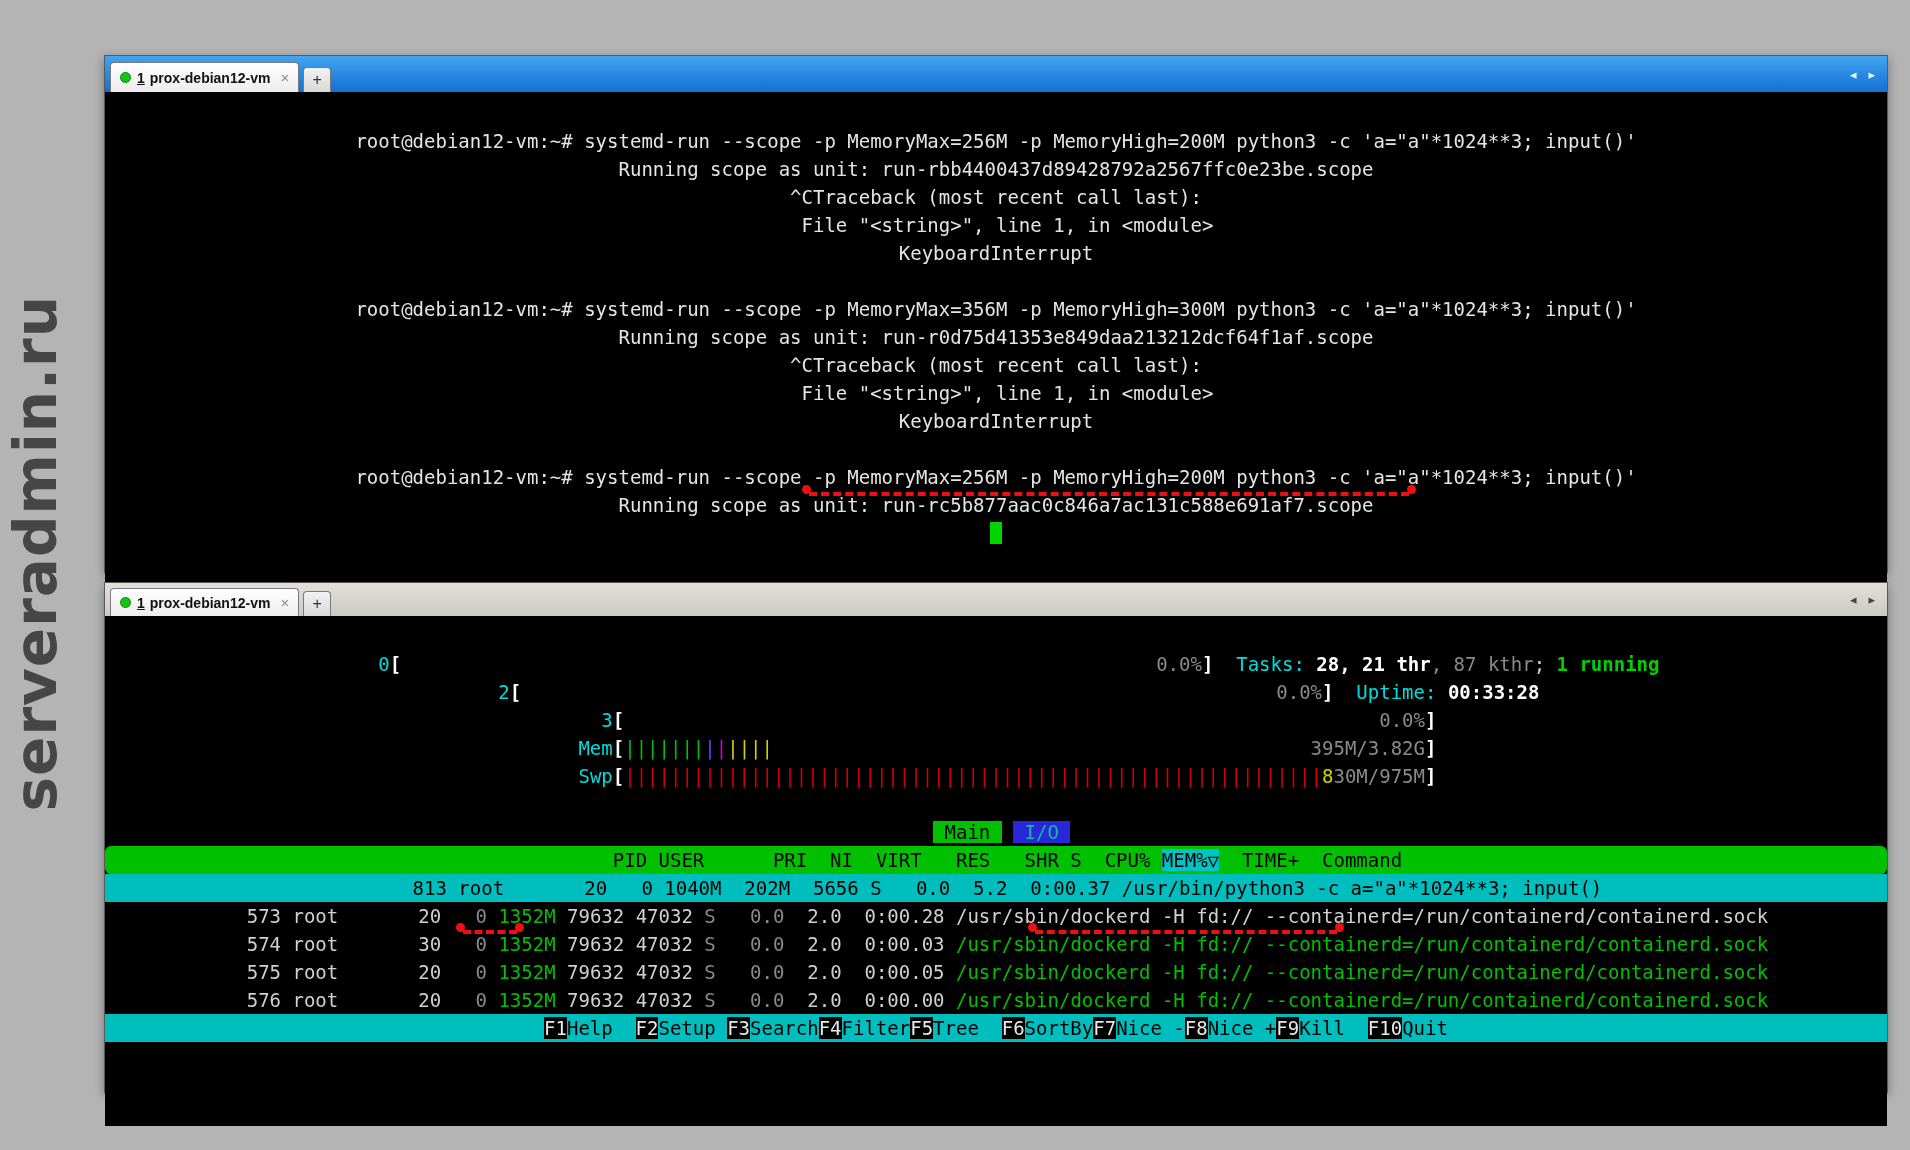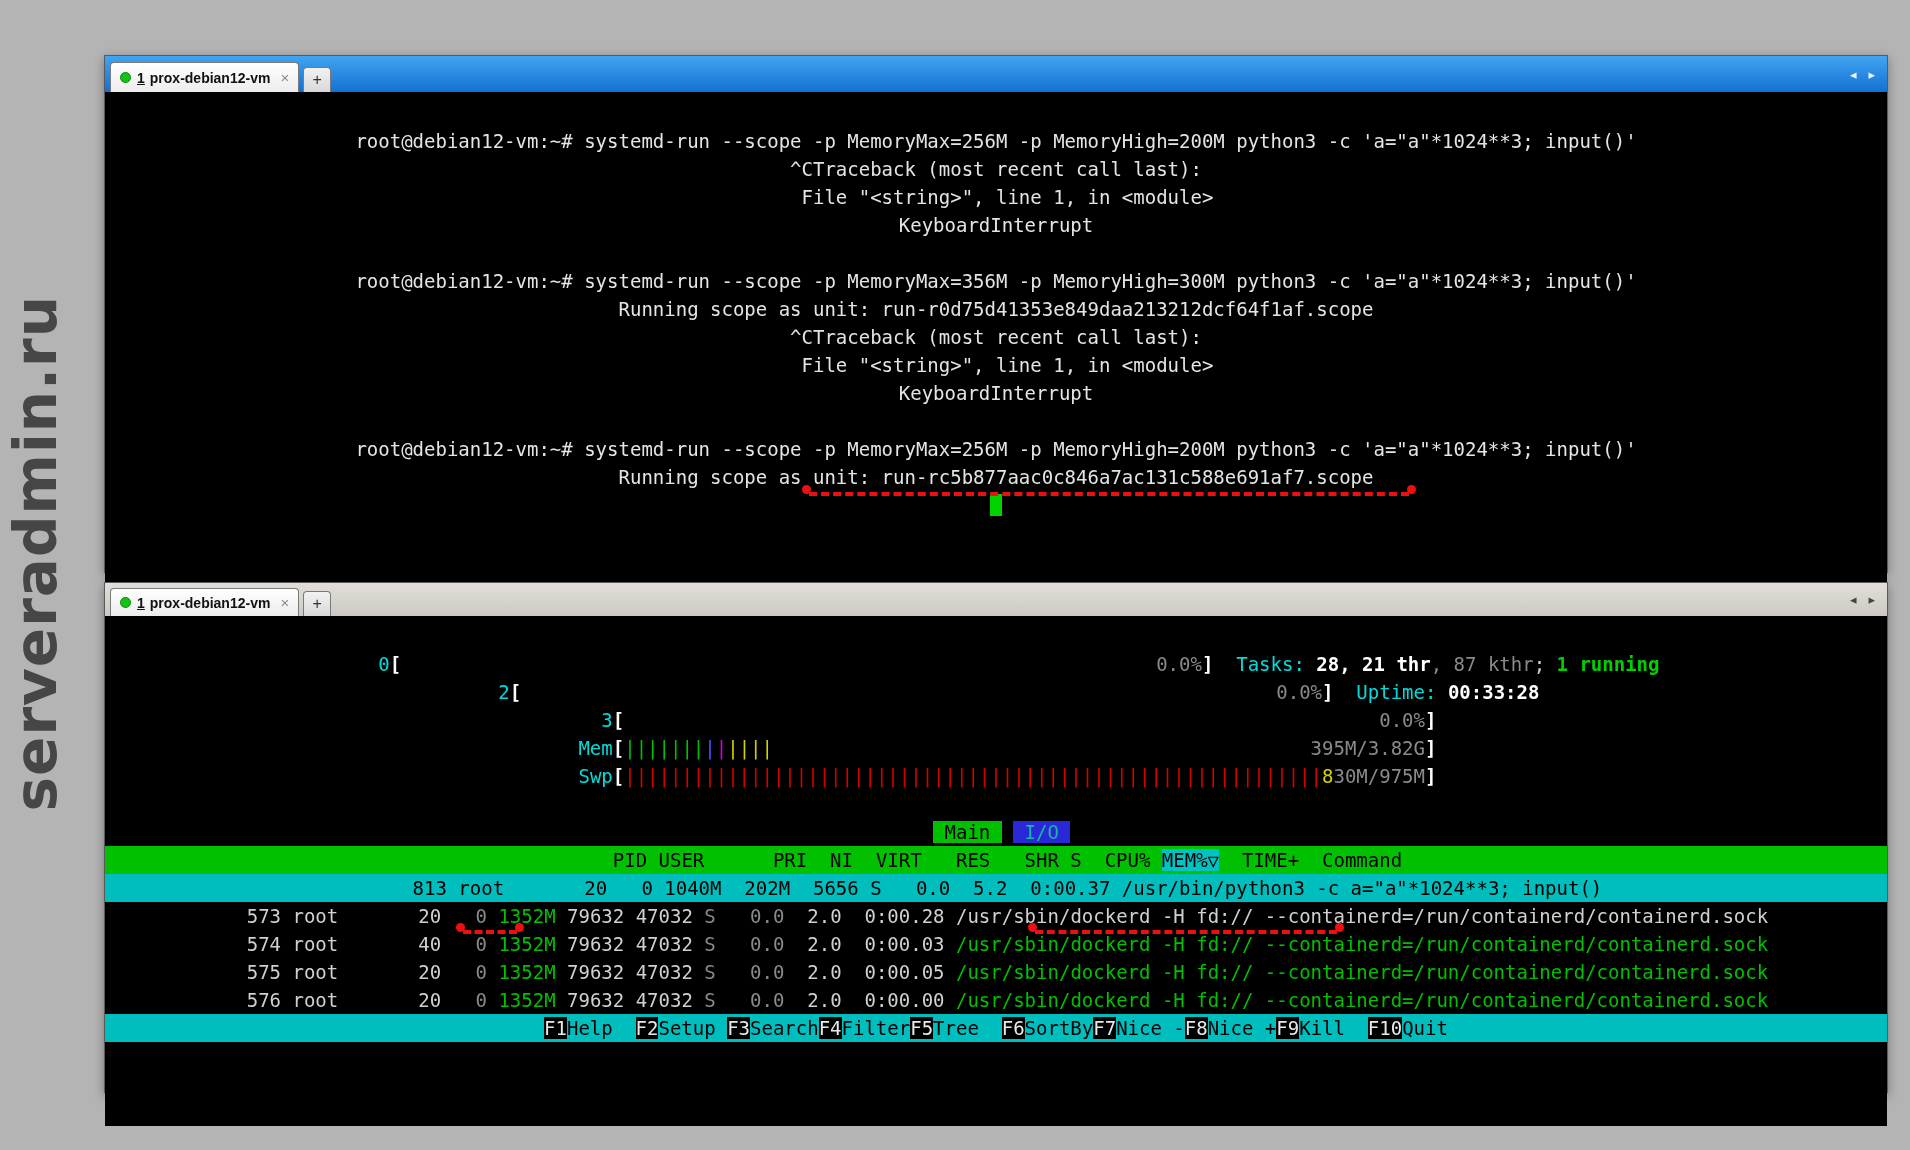--- a/index.html
+++ b/index.html
@@ -71,21 +71,21 @@
   .grb{color:#00d000;font-weight:bold;}
   .yel{color:#d2d200;}
   .red{color:#d40000;}
   .mag{color:#d400d4;}
   .blu{color:#5050ff;}
   .tabmain{background:#00c000;color:#000;}
   .tabio{background:#2828d8;color:#14b8a6;}
   .hdrsort{background:#00c4c4;color:#000;}
   .fk{background:#000;color:#e8e8e8;}
   .cursor{background:#00d400;color:#00d400;}
-  .tl.hdr{background:#00c000;color:#000;margin:0 -8px;padding:0 8px;}
+  .tl.hdr{background:#00c000;color:#000;margin:0 -8px;padding:0 8px;border-radius:6px;}
   .tl.sel{background:#00bebe;color:#000;margin:0 -8px;padding:0 8px;}
   .tl.fnbar{background:#00bebe;color:#000;margin:0 -8px;padding:0 20px;}
 
   
   .anno{position:absolute;height:8px;border-bottom:4px dashed #ee1010;z-index:3;}
   .anno::before,.anno::after{
     content:"";position:absolute;width:9px;height:9px;border-radius:50%;
     background:#ee1010;top:1px;
   }
   .anno::before{left:-7px;}
@@ -111,20 +111,21 @@
     </div>
     <div class="newtab">+</div>
     <div class="navs">
       <span>◂</span>
       <span>▸</span>
     </div>
   </div>
   <div class="term term-top" id="term-top">
     <div class="anno anno-top"></div>
   <div class="tl"><span>root@debian12-vm:~# systemd-run --scope -p MemoryMax=256M -p MemoryHigh=200M python3 -c 'a="a"*1024**3; input()'</span></div>
+      <div class="tl"><span>Running scope as unit: run-rbb4400437d89428792a2567ffc0e23be.scope</span></div>
       <div class="tl"><span>^CTraceback (most recent call last):</span></div>
       <div class="tl"><span>  File "&lt;string&gt;", line 1, in &lt;module&gt;</span></div>
       <div class="tl"><span>KeyboardInterrupt</span></div>
       <div class="tl"><span> </span></div>
       <div class="tl"><span>root@debian12-vm:~# systemd-run --scope -p MemoryMax=356M -p MemoryHigh=300M python3 -c 'a="a"*1024**3; input()'</span></div>
       <div class="tl"><span>Running scope as unit: run-r0d75d41353e849daa213212dcf64f1af.scope</span></div>
       <div class="tl"><span>^CTraceback (most recent call last):</span></div>
       <div class="tl"><span>  File "&lt;string&gt;", line 1, in &lt;module&gt;</span></div>
       <div class="tl"><span>KeyboardInterrupt</span></div>
       <div class="tl"><span> </span></div>
@@ -156,18 +157,18 @@
   <div class="tl"><span class="cy">    0</span><span class="wb">[</span><span>                                                                  </span><span class="g">0.0%</span><span class="wb">]</span><span>  </span><span class="cy">Tasks: </span><span class="wb">28, 21 thr</span><span class="g">, 87 kthr</span><span>; </span><span class="grb">1 running</span></div>
       <div class="tl"><span class="cy">    2</span><span class="wb">[</span><span>                                                                  </span><span class="g">0.0%</span><span class="wb">]</span><span>  </span><span class="cy">Uptime: </span><span class="wb">00:33:28</span></div>
       <div class="tl"><span class="cy">    3</span><span class="wb">[</span><span>                                                                  </span><span class="g">0.0%</span><span class="wb">]</span></div>
       <div class="tl"><span class="cy">  Mem</span><span class="wb">[</span><span class="grn">|||||||</span><span class="blu">|</span><span class="mag">|</span><span class="yel">||||</span><span>                                               </span><span class="g">395M/3.82G</span><span class="wb">]</span></div>
       <div class="tl"><span class="cy">  Swp</span><span class="wb">[</span><span class="red">|||||||||||||||||||||||||||||||||||||||||||||||||||||||||||||</span><span class="yel">8</span><span class="g">30M/975M</span><span class="wb">]</span></div>
       <div class="tl"><span> </span></div>
       <div class="tl"><span> </span><span class="tabmain"> Main </span><span> </span><span class="tabio"> I/O </span></div>
       <div class="tl hdr"><span>  PID USER      PRI  NI  VIRT   RES   SHR S  CPU% </span><span class="hdrsort">MEM%▽</span><span>  TIME+  Command</span></div>
       <div class="tl sel"><span>  813 root       20   0 1040M  202M  5656 S   0.0  5.2  0:00.37 /usr/bin/python3 -c a="a"*1024**3; input()</span></div>
       <div class="tl"><span class="w">  573 root       20</span><span class="g">   0</span><span class="grn"> 1352M</span><span class="w"> 79632</span><span class="w"> 47032</span><span class="g"> S</span><span class="g">   0.0</span><span class="w">  2.0</span><span class="w">  0:00.28</span><span class="w"> /usr/sbin/dockerd -H fd:// --containerd=/run/containerd/containerd.sock</span></div>
-      <div class="tl"><span class="w">  574 root       40</span><span class="g">   0</span><span class="grn"> 1352M</span><span class="w"> 79632</span><span class="w"> 47032</span><span class="g"> S</span><span class="g">   0.0</span><span class="w">  2.0</span><span class="w">  0:00.03</span><span class="grn"> /usr/sbin/dockerd -H fd:// --containerd=/run/containerd/containerd.sock</span></div>
+      <div class="tl"><span class="w">  574 root       30</span><span class="g">   0</span><span class="grn"> 1352M</span><span class="w"> 79632</span><span class="w"> 47032</span><span class="g"> S</span><span class="g">   0.0</span><span class="w">  2.0</span><span class="w">  0:00.03</span><span class="grn"> /usr/sbin/dockerd -H fd:// --containerd=/run/containerd/containerd.sock</span></div>
       <div class="tl"><span class="w">  575 root       20</span><span class="g">   0</span><span class="grn"> 1352M</span><span class="w"> 79632</span><span class="w"> 47032</span><span class="g"> S</span><span class="g">   0.0</span><span class="w">  2.0</span><span class="w">  0:00.05</span><span class="grn"> /usr/sbin/dockerd -H fd:// --containerd=/run/containerd/containerd.sock</span></div>
       <div class="tl"><span class="w">  576 root       20</span><span class="g">   0</span><span class="grn"> 1352M</span><span class="w"> 79632</span><span class="w"> 47032</span><span class="g"> S</span><span class="g">   0.0</span><span class="w">  2.0</span><span class="w">  0:00.00</span><span class="grn"> /usr/sbin/dockerd -H fd:// --containerd=/run/containerd/containerd.sock</span></div>
       <div class="tl fnbar"><span class="fk">F1</span><span>Help  </span><span class="fk">F2</span><span>Setup </span><span class="fk">F3</span><span>Search</span><span class="fk">F4</span><span>Filter</span><span class="fk">F5</span><span>Tree  </span><span class="fk">F6</span><span>SortBy</span><span class="fk">F7</span><span>Nice -</span><span class="fk">F8</span><span>Nice +</span><span class="fk">F9</span><span>Kill  </span><span class="fk">F10</span><span>Quit</span></div>
     </div>
 </div>
 
 </body></html>

